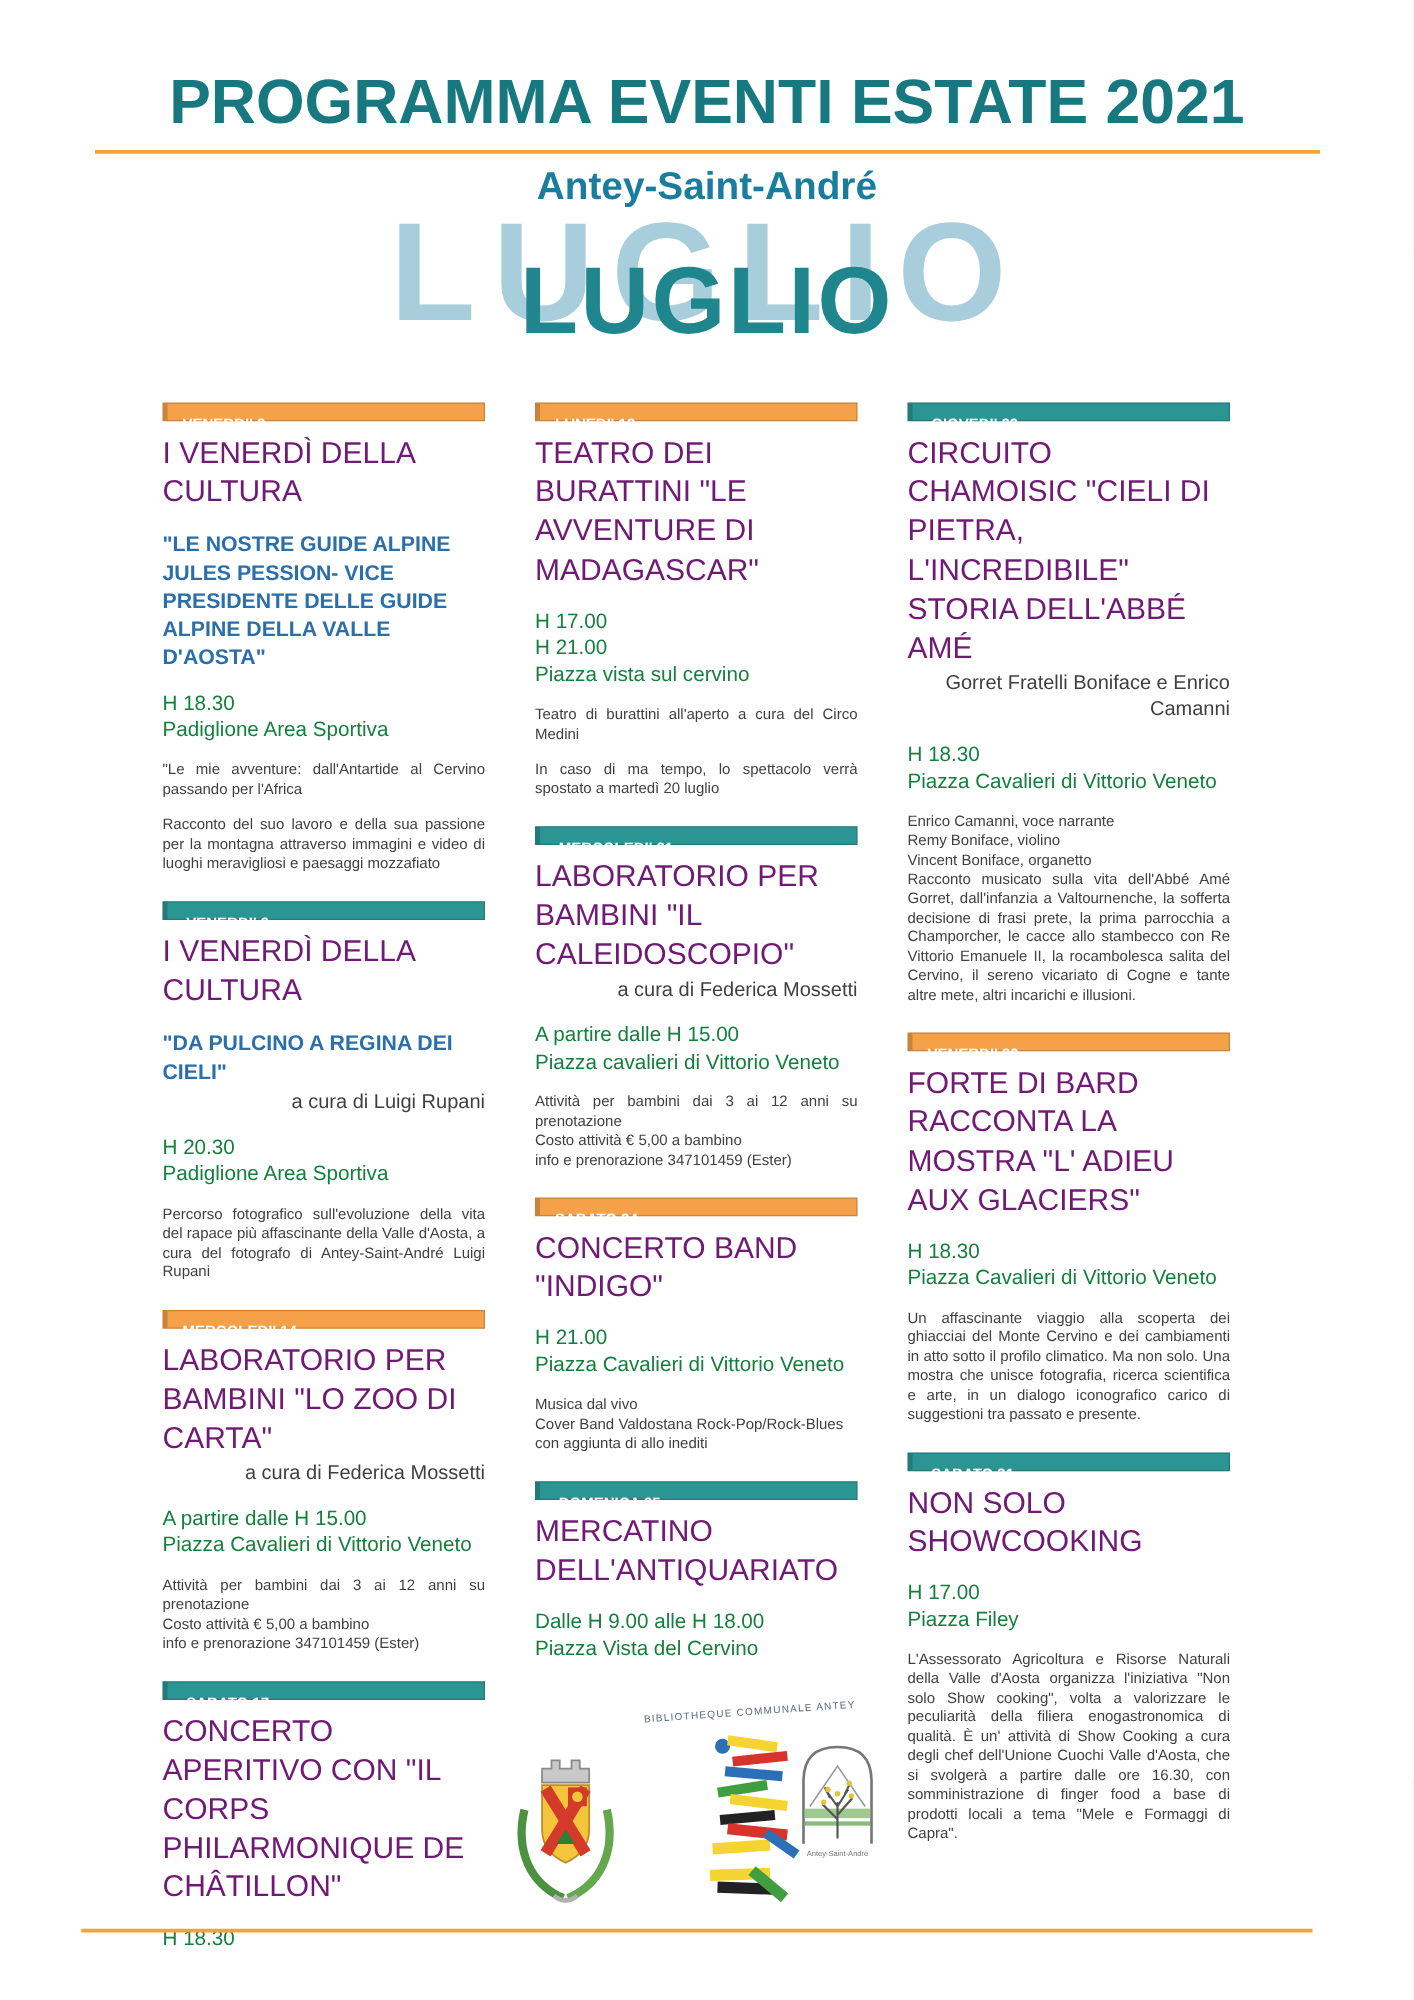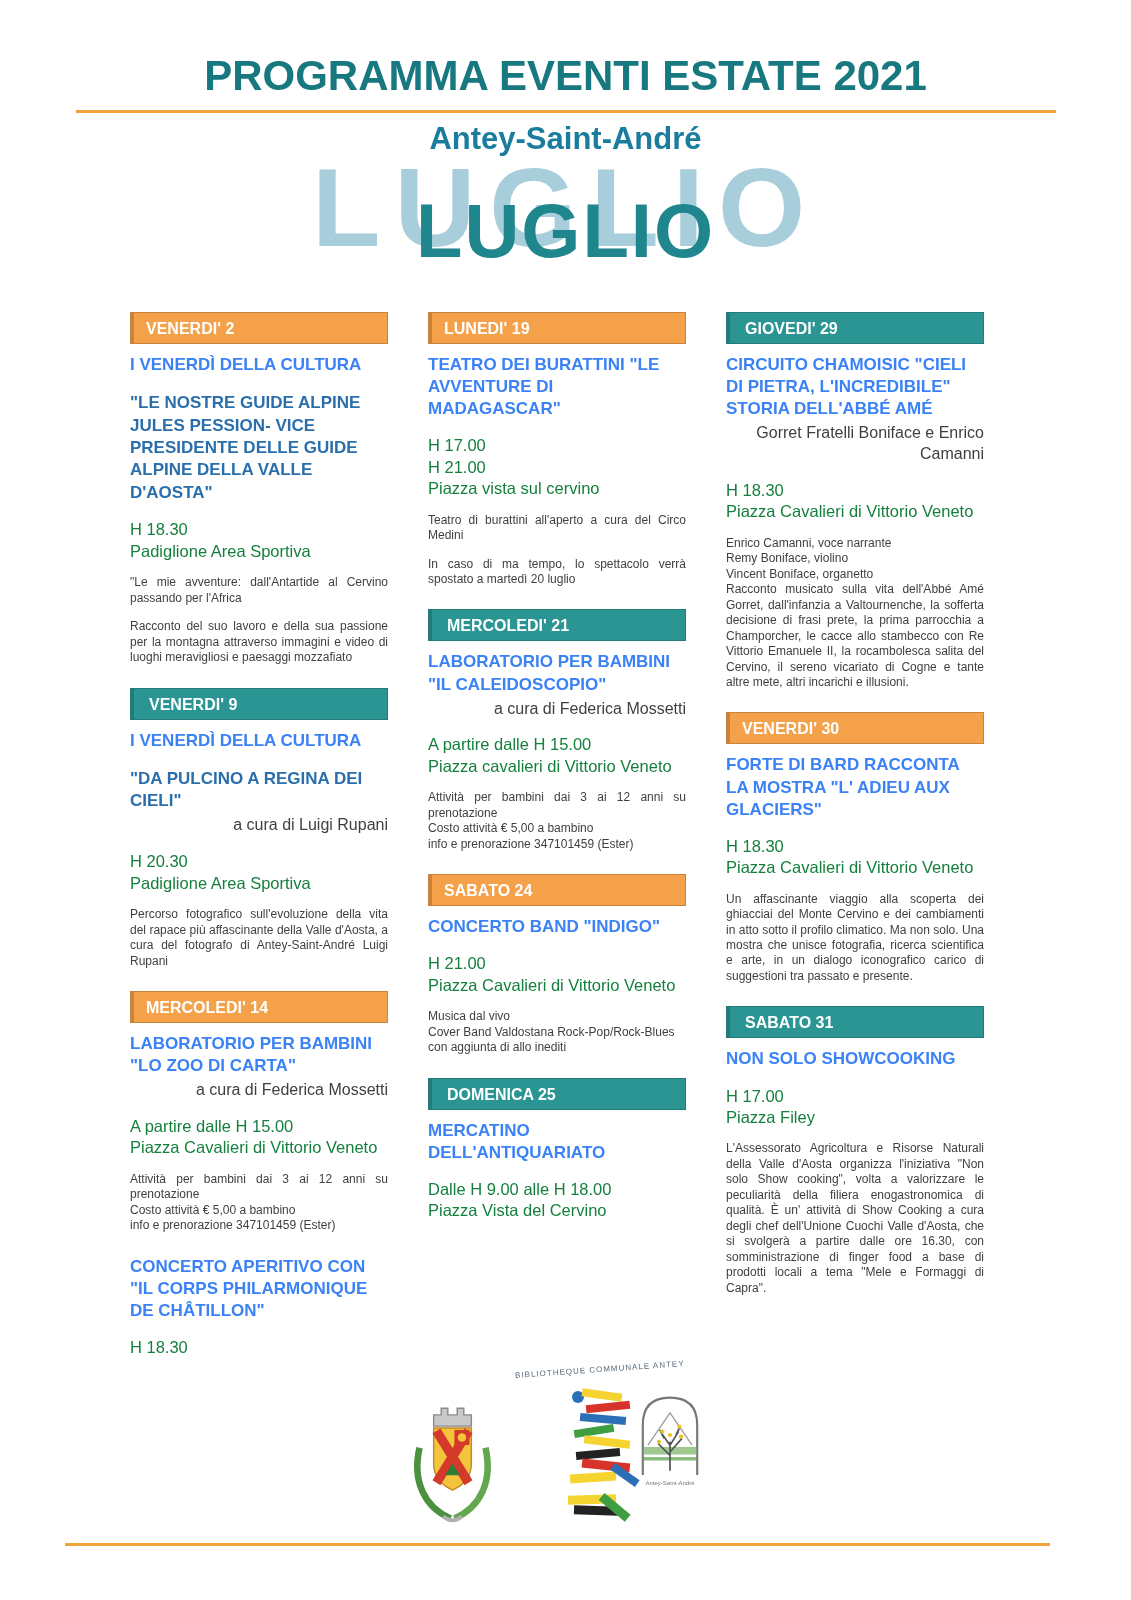--- a/index.html
+++ b/index.html
@@ -4,49 +4,49 @@
 <style>
   html,body{margin:0;padding:0;background:#e8e8e8;}
   .page{
     position:relative;width:1131px;height:1600px;margin:0 auto;
     background:#ffffff;overflow:hidden;
     font-family:"Liberation Sans", sans-serif;color:#3f3f3f;
   }
   
   .masthead{padding-top:52px;text-align:center;}
   .main-title{
-    margin:0;color:#17787f;font-size:42px;font-weight:bold;letter-spacing:0px;
+    margin:0;color:#17787f;font-size:50px;font-weight:bold;letter-spacing:0px;
   }
   .top-rule{width:980px;height:3px;background:#f2a43b;margin:10px auto 8px auto;}
   .town-title{margin:0;color:#1a7d9e;font-size:31px;font-weight:bold;}
   
   .month-banner{position:relative;height:135px;margin-top:4px;}
   .month-bg{
     position:absolute;left:50%;top:-18px;transform:translateX(-50%);
     font-size:112px;font-weight:bold;color:#a9cedb;letter-spacing:14px;white-space:nowrap;
   }
   .month-fg{
     position:absolute;left:50%;top:26px;transform:translateX(-50%);
     font-size:76px;font-weight:bold;color:#1f868e;letter-spacing:2px;white-space:nowrap;
   }
   
   .columns{
     display:flex;gap:40px;margin:16px 0 0 130px;width:854px;align-items:flex-start;
   }
   .col{width:258px;flex:0 0 258px;}
   .event{margin-bottom:22px;}
   .date-bar{
-    height:32px;line-height:32px;padding-left:12px;box-sizing:border-box;
-    color:#ffffff;font-weight:bold;font-size:16px;
+    height:15px;line-height:32px;padding-left:12px;box-sizing:border-box;
+    color:#ffffff;font-weight:bold;font-size:12px;
     border:1px solid rgba(0,0,0,0.18);border-left-width:4px;
   }
   .date-bar.orange{background:#f4a14a;}
   .date-bar.teal{background:#2b9594;padding-left:15px;}
   .event-title{
-    margin:10px 0 0 0;color:#3b82f6;font-weight:bold;font-size:17px;line-height:1.3;
+    margin:10px 0 0 0;color:#701a75;font-weight:normal;font-size:24px;line-height:1.3;
   }
   .event-subtitle{
     margin:16px 0 0 0;color:#2a6fac;font-weight:bold;font-size:17px;line-height:1.32;
   }
   .event-byline{margin:3px 0 0 0;font-size:16px;line-height:1.3;color:#3f3f3f;text-align:right;}
   .schedule{margin:15px 0 0 0;}
   .schedule div{color:#15803d;font-size:16.5px;line-height:1.3;}
   .body-par{
     margin:13px 0 0 0;font-size:12px;line-height:1.29;color:#3f3f3f;text-align:justify;
   }
@@ -106,20 +106,21 @@
           <div class="date-bar orange">MERCOLEDI' 14</div>
           <h3 class="event-title">LABORATORIO PER BAMBINI "LO ZOO DI CARTA"</h3>
           <div class="event-byline">a cura di Federica Mossetti</div>
           <div class="schedule">
             <div>A partire dalle H 15.00</div>
             <div>Piazza Cavalieri di Vittorio Veneto</div>
           </div>
           <p class="body-par"><span>Attività per bambini dai 3 ai 12 anni su prenotazione</span><br><span>Costo attività € 5,00 a bambino</span><br><span>info e prenorazione 347101459 (Ester)</span></p>
         </section>
         <section class="event">
+          <div class="date-bar teal">SABATO 17</div>
           <h3 class="event-title">CONCERTO APERITIVO CON "IL CORPS PHILARMONIQUE DE CHÂTILLON"</h3>
           <div class="schedule">
             <div>H 18.30</div>
           </div>
         </section>
       </div>
       <div class="col">
         <section class="event">
           <div class="date-bar orange">LUNEDI' 19</div>
           <h3 class="event-title">TEATRO DEI BURATTINI "LE AVVENTURE DI MADAGASCAR"</h3>

